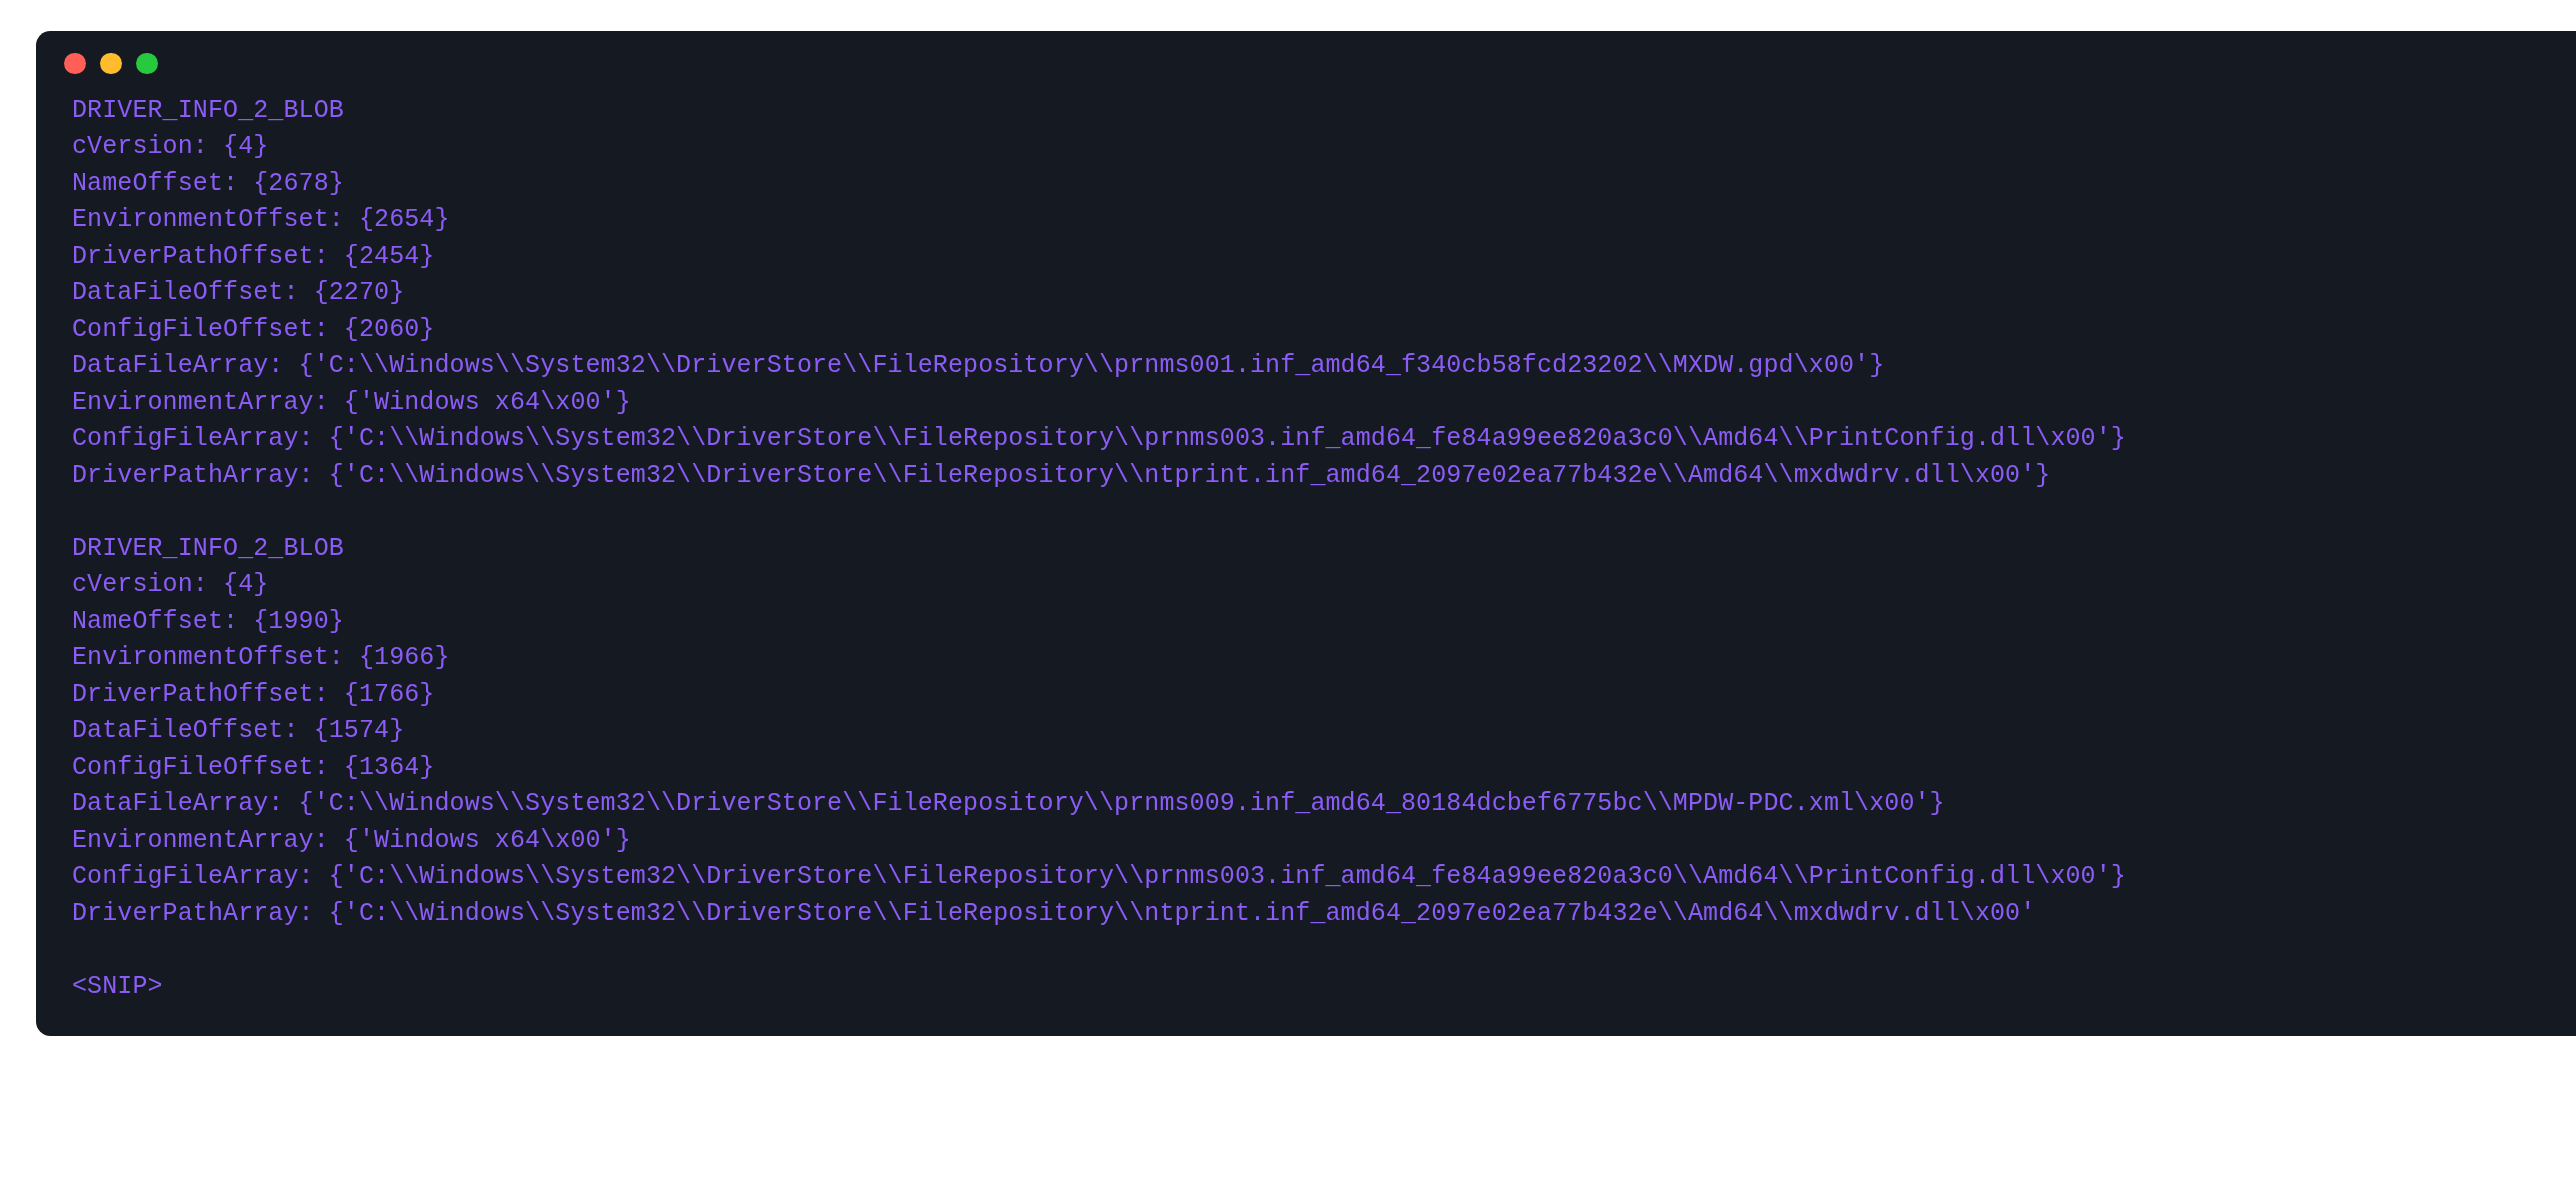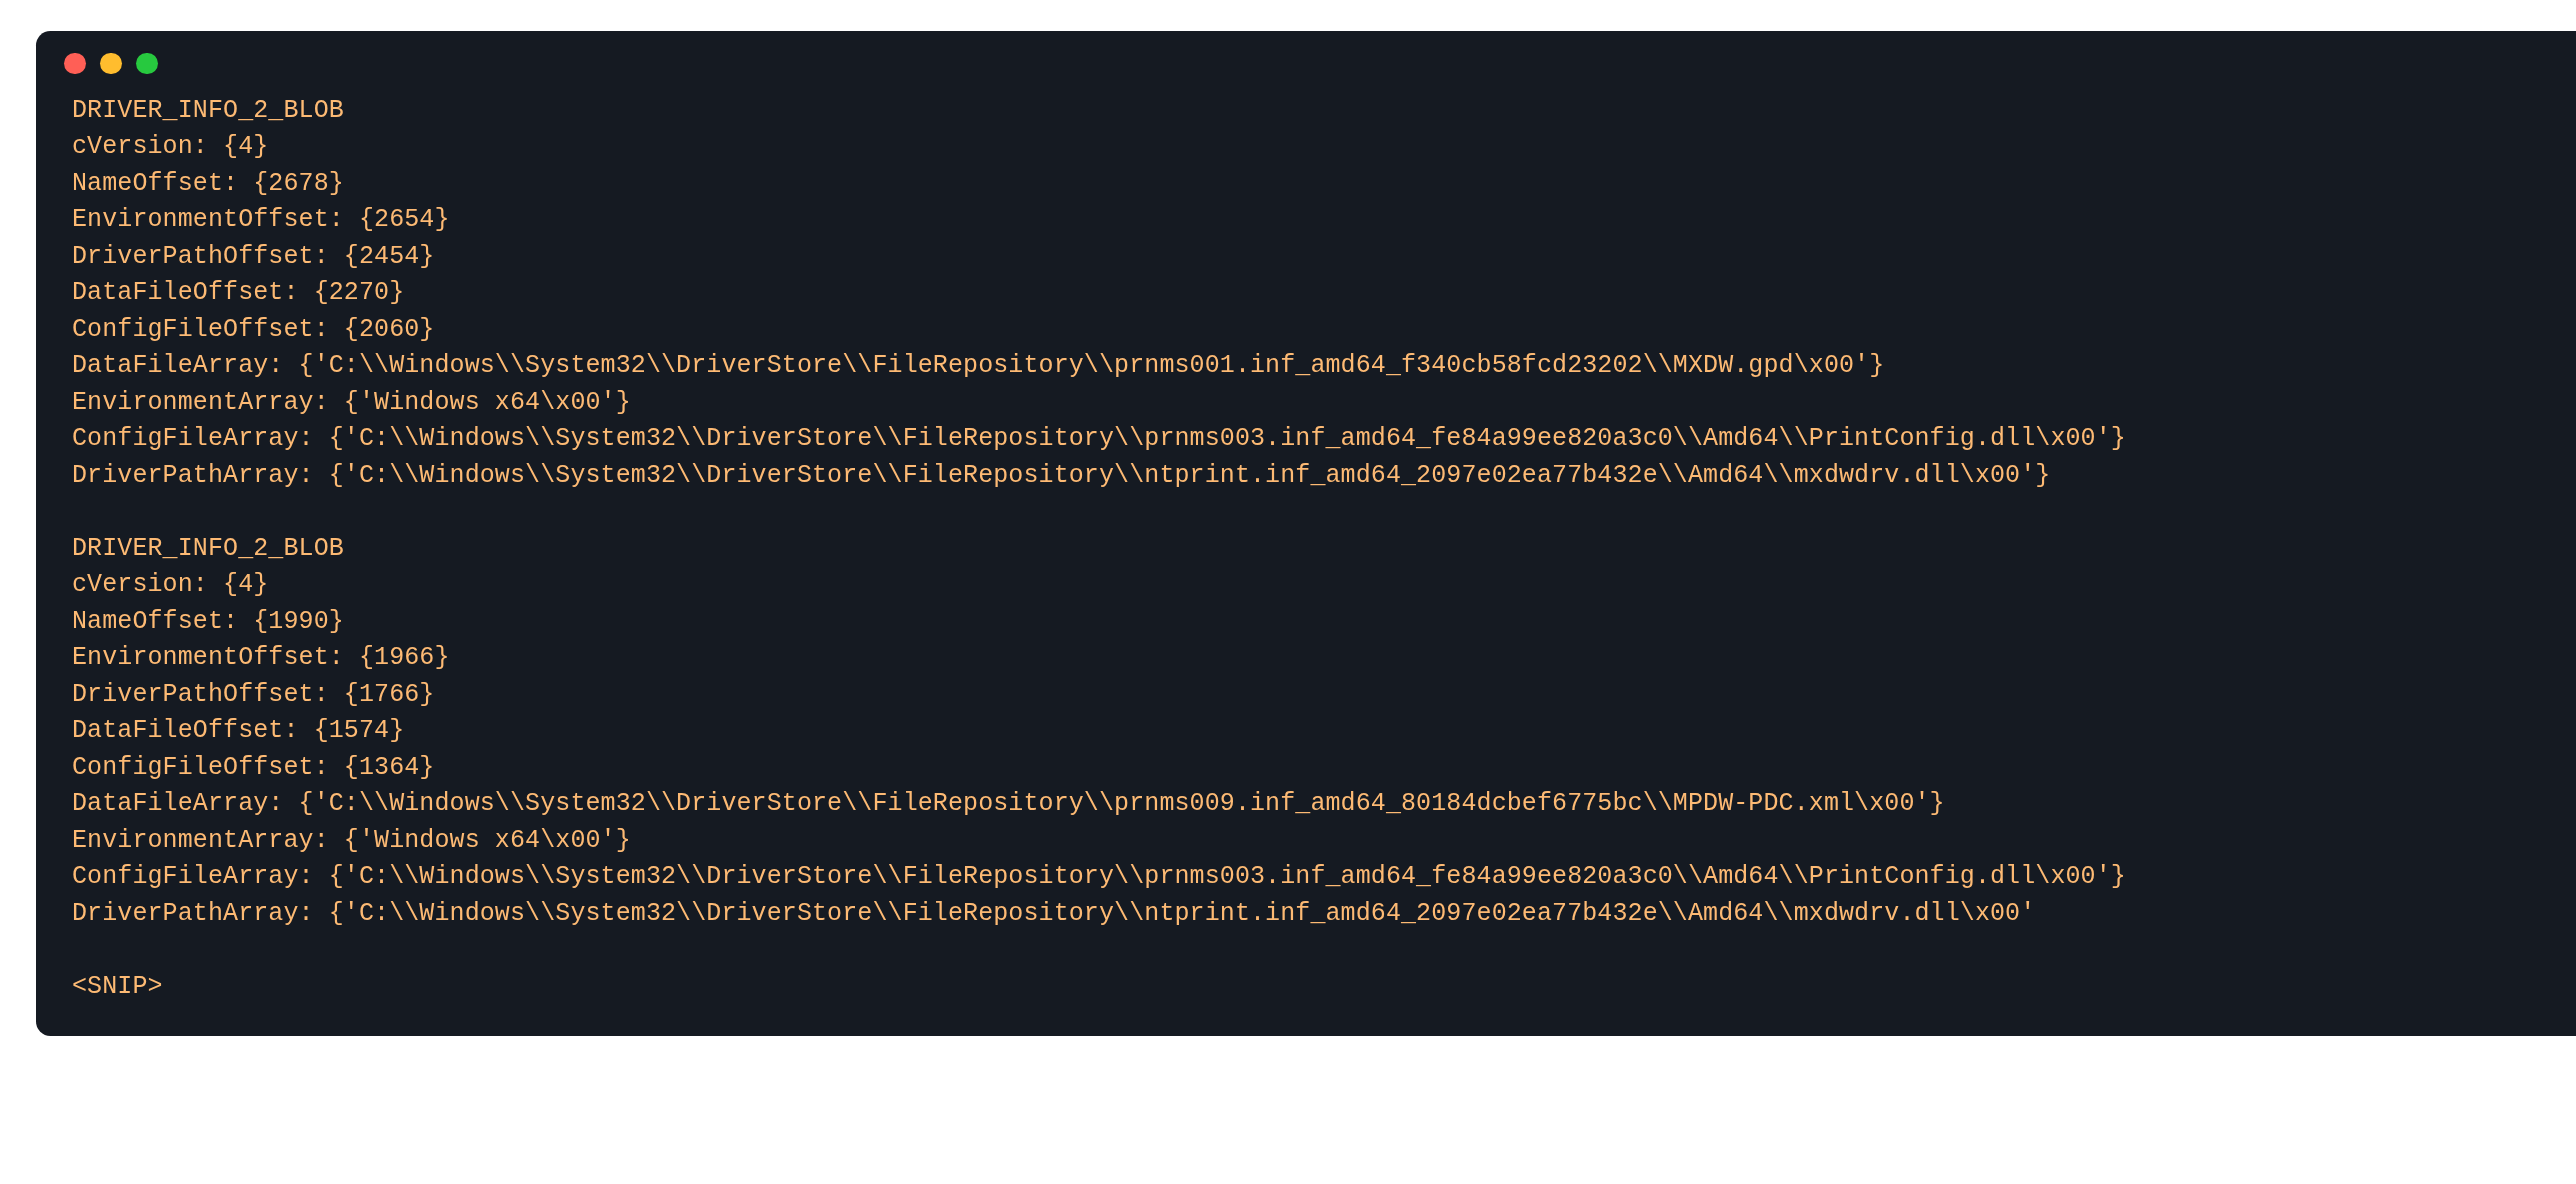--- a/index.html
+++ b/index.html
@@ -34,21 +34,21 @@
     display: inline-block;
   }
   .tl-close   { background: #ff5f56; }
   .tl-min     { background: #ffbd2e; }
   .tl-zoom    { background: #27c93f; }
   .content {
     padding: 13.4px 36px 31px 36px;
   }
   pre.output {
     margin: 0;
-    color: #fdba74;
+    color: #8b5cf6;
     font-size: 25px;
     line-height: 1.46;
     white-space: pre;
     font-family: ui-monospace, SFMono-Regular, "SF Mono", Menlo, Consolas, "Liberation Mono", monospace;
     letter-spacing: 0.1px;
   }
 </style>
 </head>
 <body>
 

